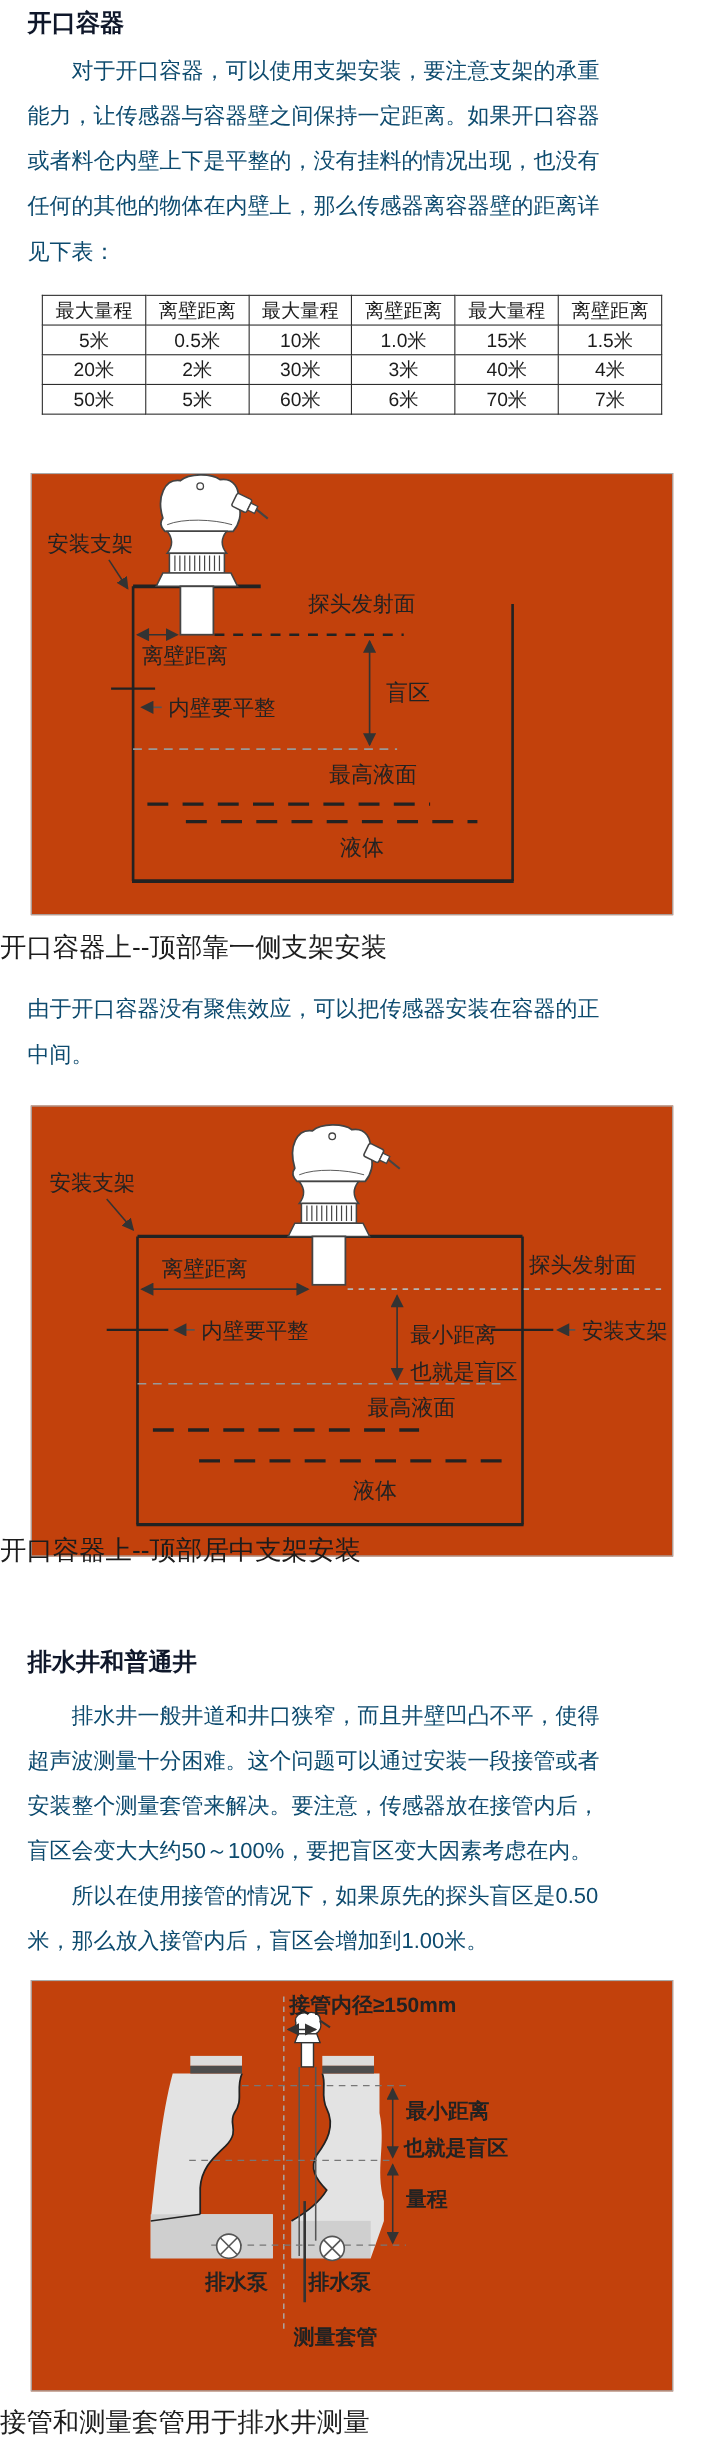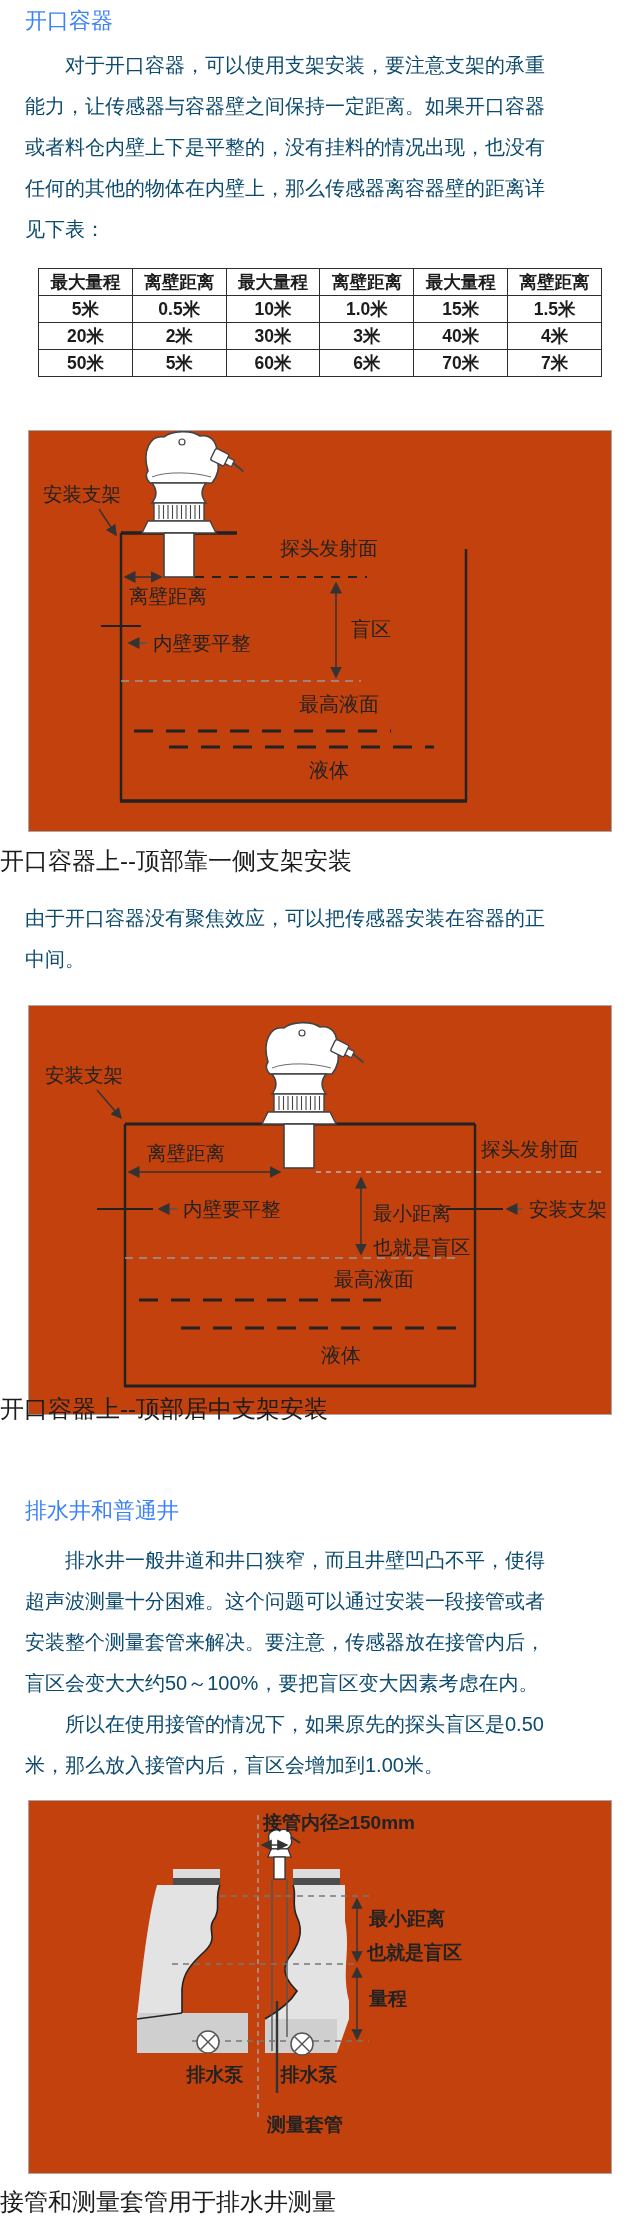--- a/index.html
+++ b/index.html
@@ -1,25 +1,25 @@
 <!DOCTYPE html>
 <html><head>
 <meta charset="utf-8">
 <style>
   html,body{margin:0;padding:0;background:#fff;}
   .page{position:relative;width:640px;height:2217px;background:#ffffff;
         font-family:"Liberation Sans","DejaVu Sans",sans-serif;color:#1f1f1f;overflow:hidden;}
-  .h1{position:absolute;left:25px;font-size:22px;font-weight:normal;color:#3b82f6;}
+  .h1{position:absolute;left:25px;font-size:22px;font-weight:bold;color:#0f172a;}
   .para{position:absolute;left:25px;width:592px;}
   .tline{height:41px;line-height:41px;font-size:20px;color:#0c4a6e;white-space:nowrap;}
   .indent{text-indent:2em;}
   table.spec{position:absolute;left:38px;top:268px;width:564px;border-collapse:collapse;
              table-layout:fixed;}
   table.spec td{border:1.6px solid #2e2e2e;text-align:center;vertical-align:middle;
-                font-size:17.5px;height:26px;padding:0;color:#1c1c1c;font-weight:bold;}
+                font-size:17.5px;height:26px;padding:0;color:#1c1c1c;}
   .figbox{position:absolute;left:28px;width:582px;border:1px solid #a9a9a9;background:#c2410c;}
   .figcap{position:absolute;left:0;width:640px;text-align:left;font-size:24px;color:#1c1c1c;}
   svg{display:block;}
   svg text{font-family:"Liberation Sans","DejaVu Sans",sans-serif;fill:#222;}
 </style>
 </head>
 <body>
 
 <div class="page">
 

